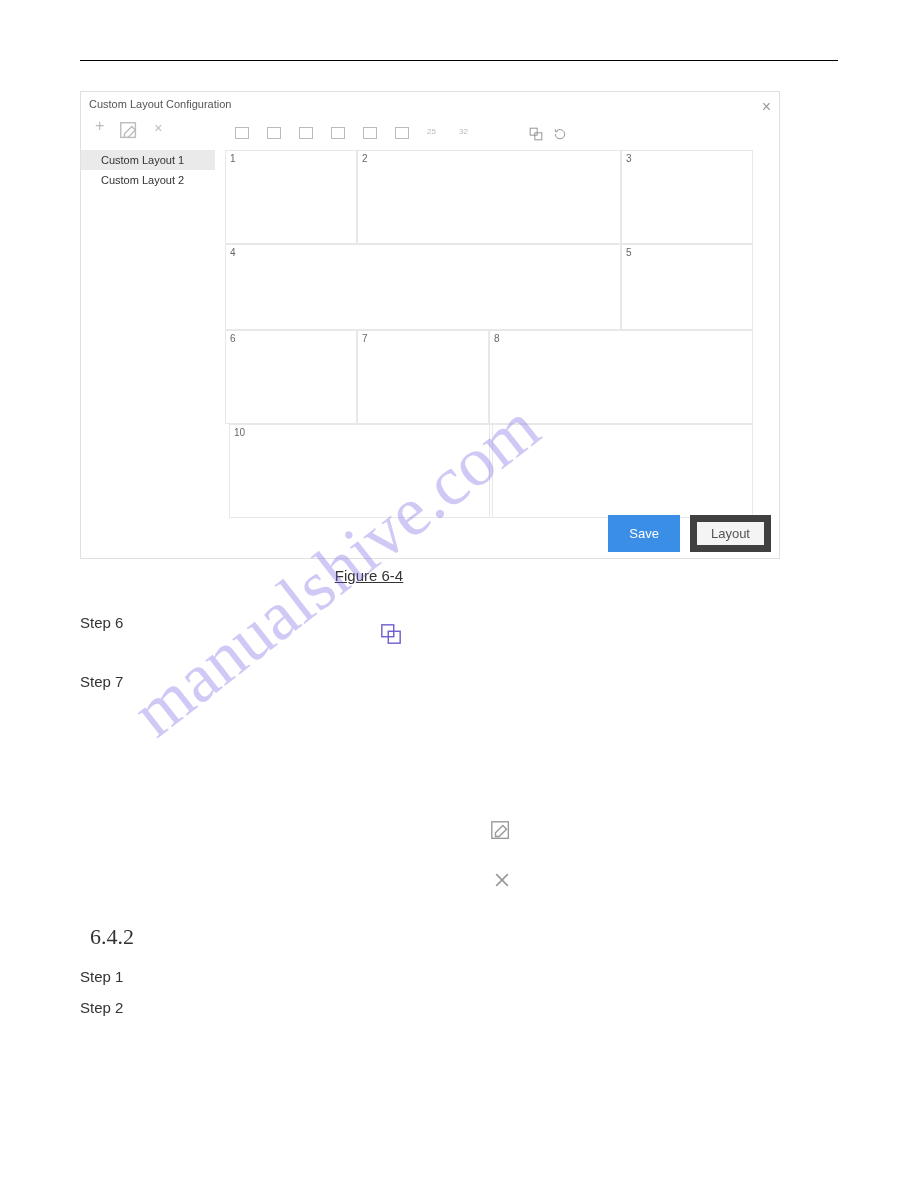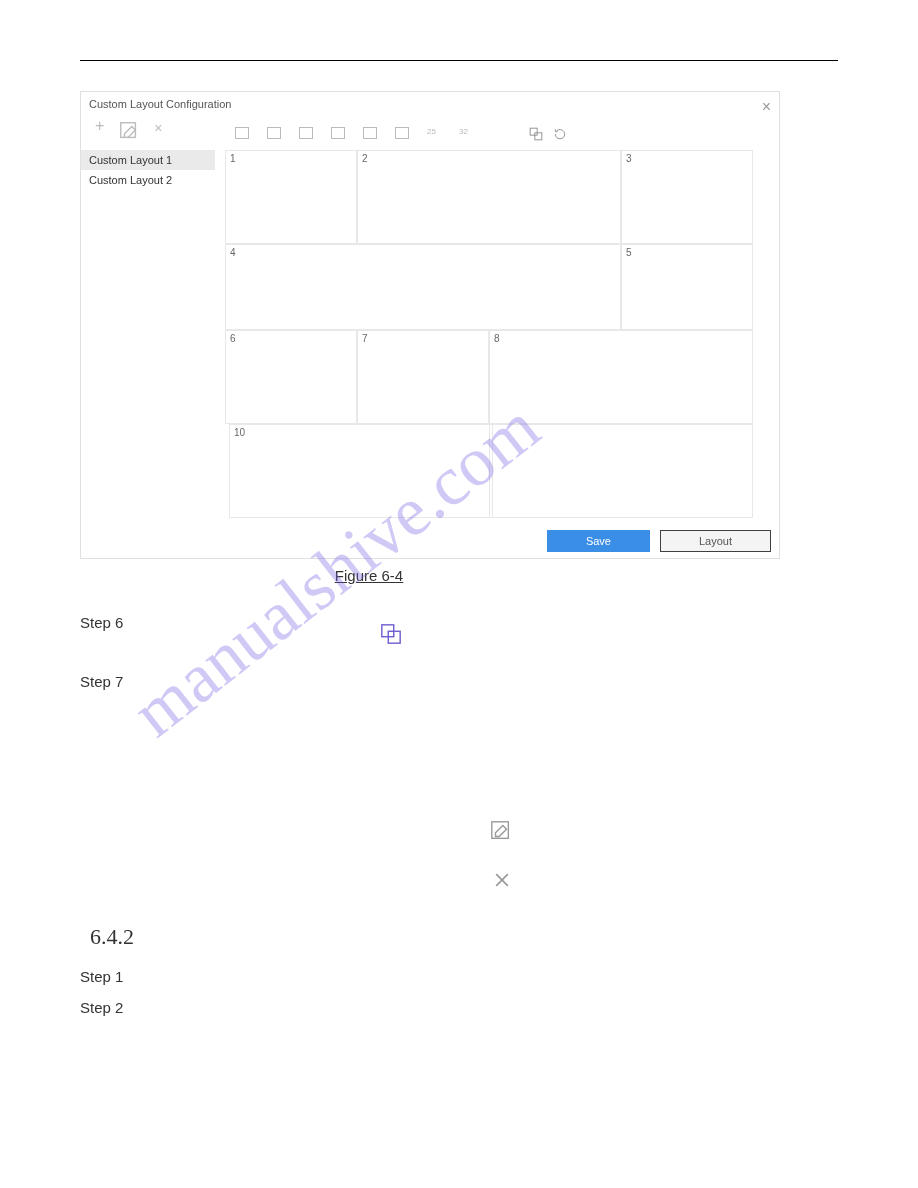--- a/index.html
+++ b/index.html
@@ -9,26 +9,26 @@
   .dialog { border: 1px solid #e0e0e0; background: #fff; position: relative; height: 468px; width: 700px; }
   .dialog-title { font-size: 11px; padding: 6px 8px; color: #555; }
   .dialog-close { position: absolute; top: 6px; right: 8px; font-size: 16px; color: #999; }
   .toolbar { display: flex; gap: 10px; padding: 4px 8px; align-items: center; }
   .lefttools { display: flex; gap: 14px; width: 126px; padding-left: 6px; }
   .gridtools { display: flex; gap: 18px; margin-left: 10px; }
   .gridtools span, .righttools span { font-size: 10px; color: #999; border: 1px solid #bbb; width: 14px; height: 12px; display: inline-block; }
   .righttools { display: flex; gap: 10px; margin-left: 14px; }
   .body { display: flex; height: 395px; }
   .sidebar { width: 134px; }
-  .side-item { font-size: 11px; padding: 4px 8px; }
+  .side-item { font-size: 11px; padding: 4px 20px; }
   .side-item.sel { background: #eaeaea; }
   .canvas { flex: 1; position: relative; margin: 0 10px; }
   .cell { position: absolute; border: 1px solid #e8e8e8; font-size: 10px; color: #666; padding: 2px 4px; }
   .footer { position: absolute; bottom: 6px; right: 8px; display: flex; gap: 10px; }
-  .btn { font-size: 11px; padding: 4px 38px; border: 1px solid #404040; background: #f4f4f4; color: #555; }
+  .btn { font-size: 13px; padding: 4px 14px; border: 7px solid #404040; background: #f4f4f4; color: #555; }
   .btn.primary { background: #3a8ee6; color: #fff; border-color: #3a8ee6; }
   .caption { text-align: center; font-size: 15px; color: #333; margin-top: 8px; margin-right: 180px; text-decoration: underline; }
   .step { font-size: 15px; color: #333; margin-top: 30px; }
   .icon-inline { display: inline-block; margin-left: 300px; margin-top: -18px; }
   .section-num { font-family: 'Times New Roman', serif; font-size: 22px; margin-top: 30px; margin-left: 10px; }
   .watermark { position: absolute; font-size: 70px; color: rgba(120,100,230,0.35); font-family: Georgia, serif; transform: rotate(-38deg); transform-origin: center; pointer-events: none; white-space: nowrap; }
   .icon-svg { width: 22px; height: 22px; }
   .x-icon { width: 20px; height: 20px; }
 </style>
 </head>

